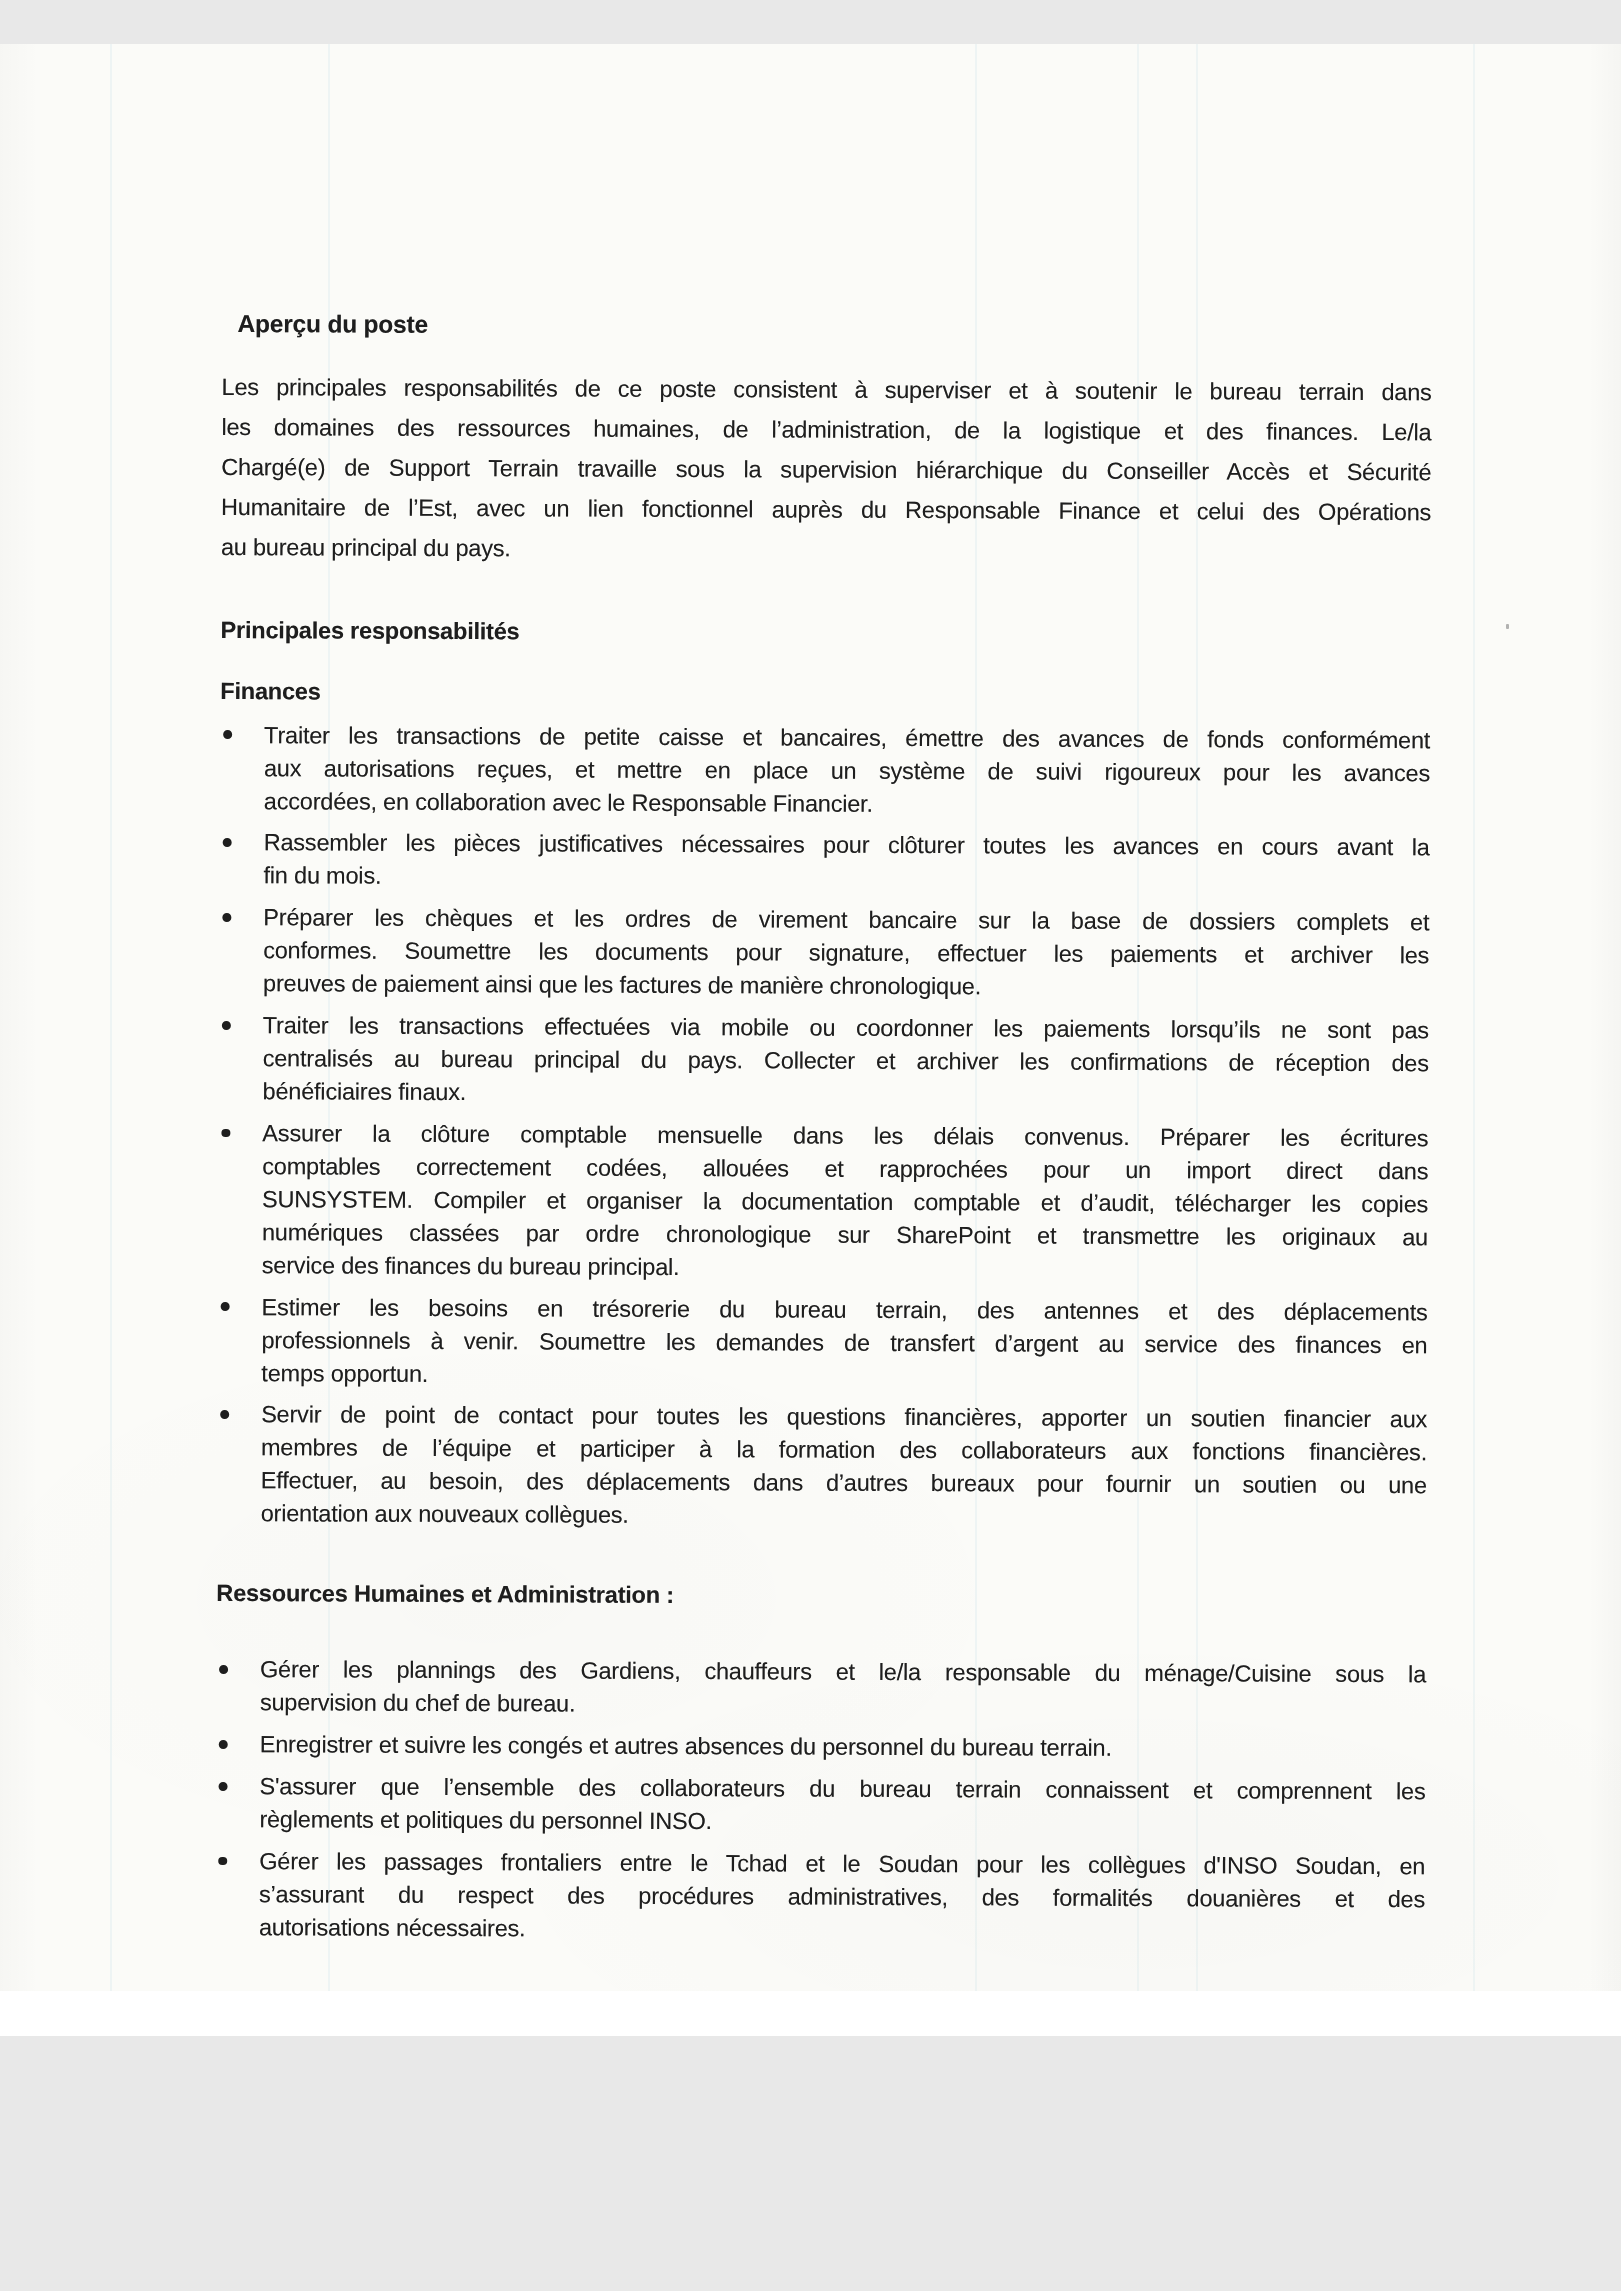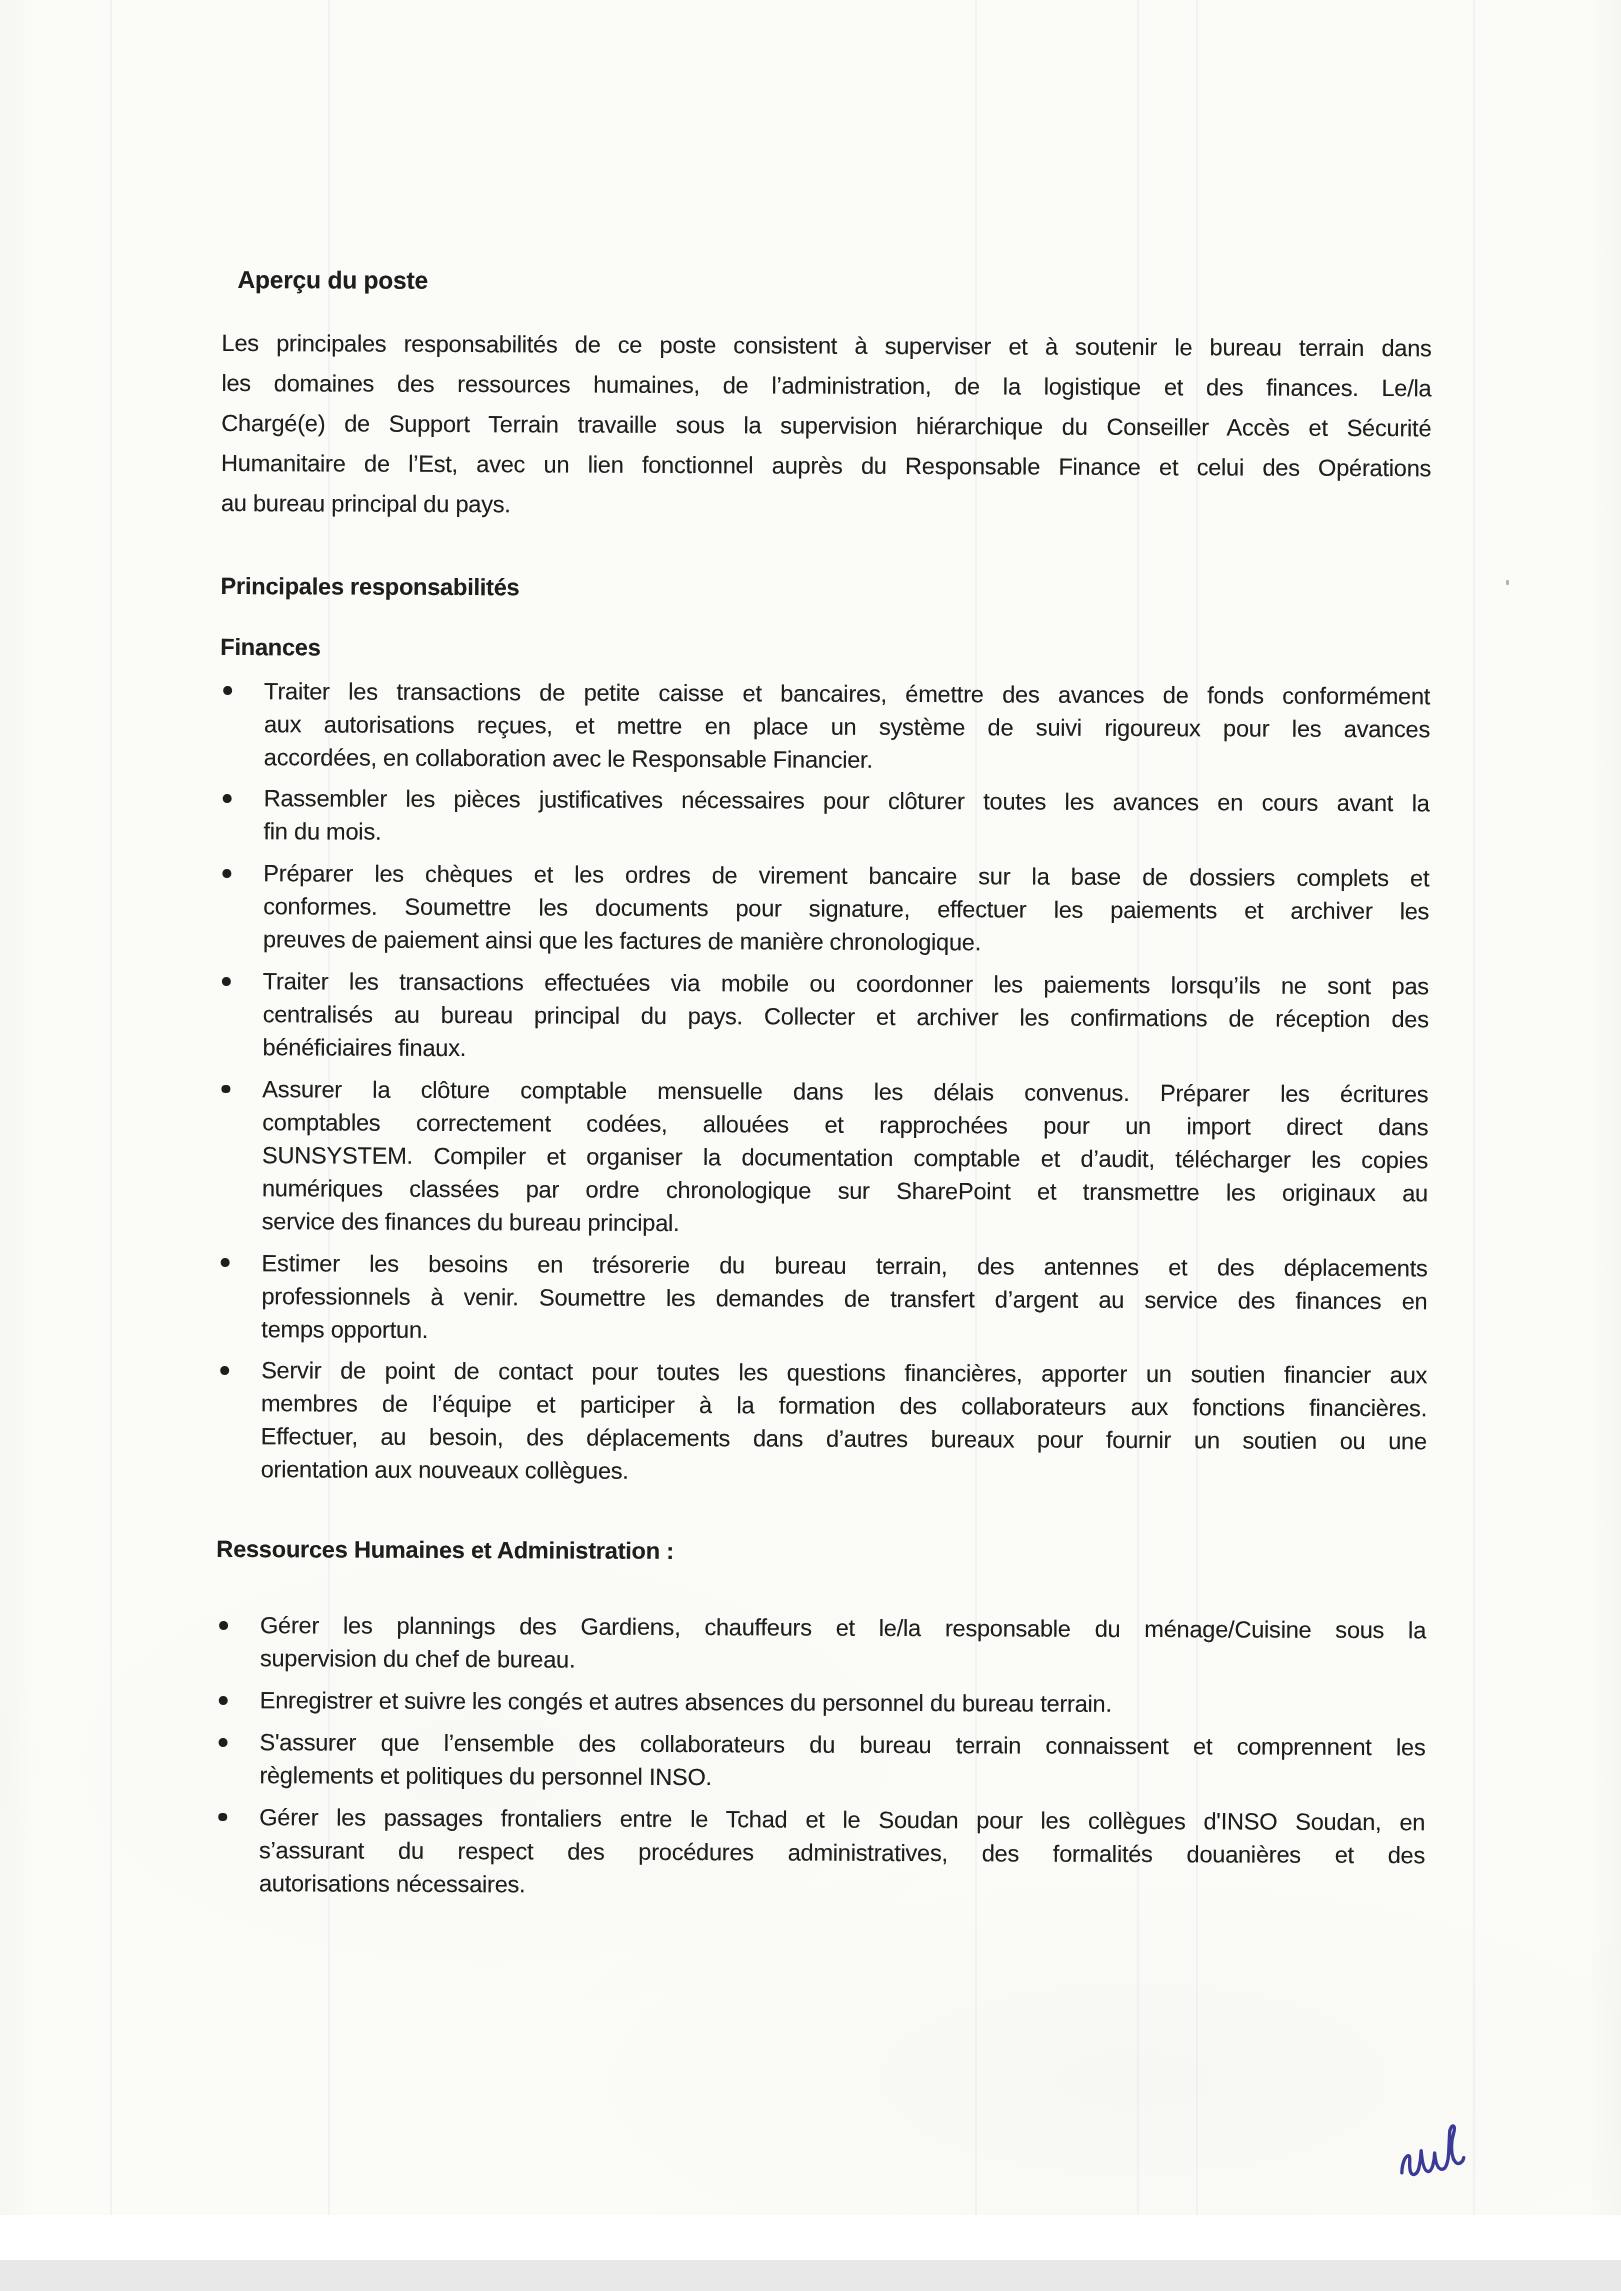--- a/index.html
+++ b/index.html
@@ -4,25 +4,26 @@
 <style>
   :root{
     --paper:#fbfbf8;
     --ink:#1e1e1e;
     --scanline:#b9d6e6;
     --sig:#3b3a96;
   }
   html,body{margin:0;padding:0;background:#e8e8e8;}
   .page{
     position:relative;
-    width:1621px;height:2260px;
+    width:1621px;height:1992px;
     background:var(--paper);
     overflow:hidden;
     font-family:"Liberation Sans", sans-serif;
     color:var(--ink);
+    margin-top:44px;
   }
   
   .page::before{
     content:"";position:absolute;inset:0;
     background:
       linear-gradient(90deg, rgba(0,0,0,0.018), rgba(0,0,0,0) 39px),
       linear-gradient(270deg, rgba(0,0,0,0.025), rgba(0,0,0,0) 33px),
       linear-gradient(0deg, rgba(255,255,255,0.9), rgba(255,255,255,0) 45px),
       radial-gradient(588px 294px at 30% 78%, rgba(0,0,0,0.012), rgba(0,0,0,0)),
       radial-gradient(686px 255px at 70% 92%, rgba(0,0,0,0.016), rgba(0,0,0,0));

